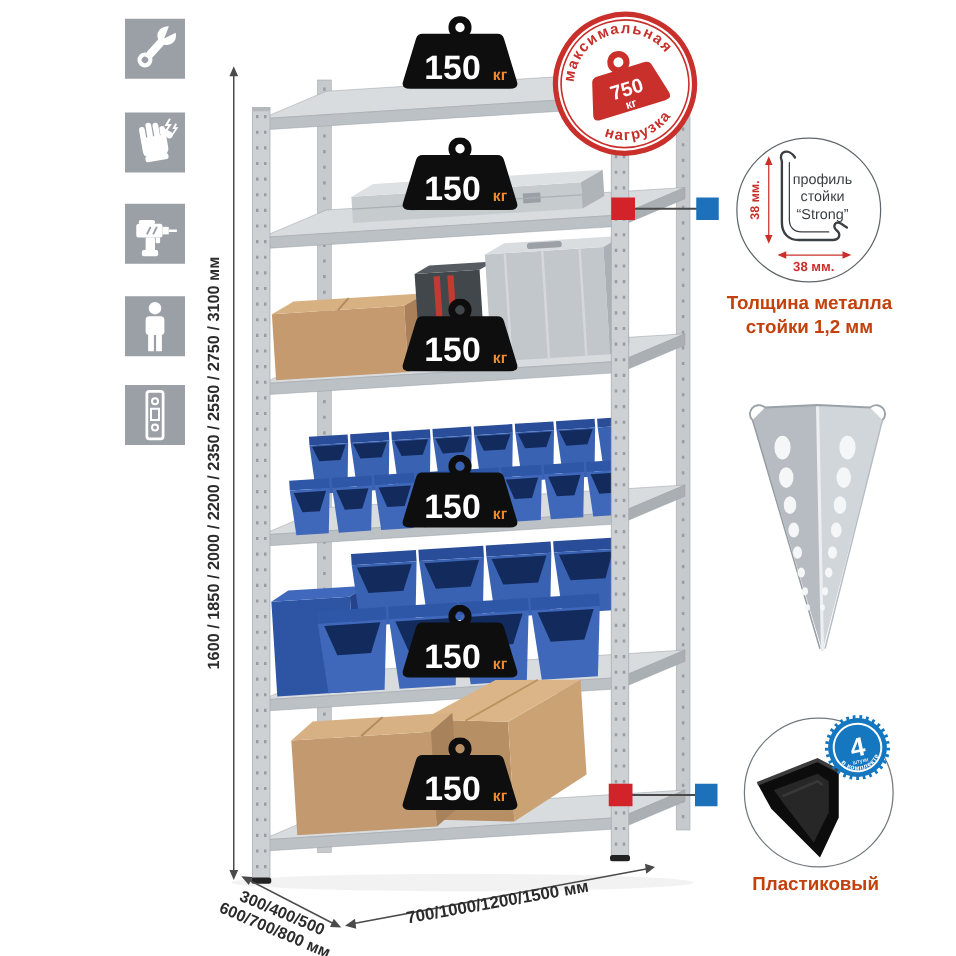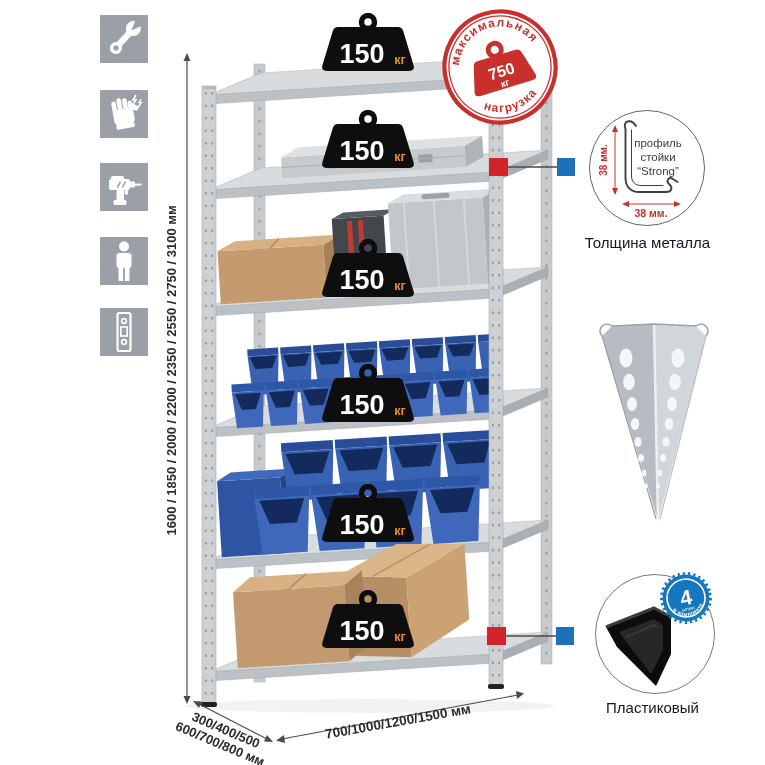--- a/index.html
+++ b/index.html
@@ -15,21 +15,21 @@
   .weight-badge .val{font-family:"Liberation Sans",sans-serif;font-size:27px;font-weight:bold;fill:#ffffff;text-anchor:middle;}
   .weight-badge .unit{font-family:"Liberation Sans",sans-serif;font-size:12.5px;font-weight:bold;fill:#ee8a2d;text-anchor:middle;}
   
   #stamp{position:absolute;left:441px;top:8px;width:118px;height:118px;transform:rotate(-17deg);z-index:8;}
   #stamp .arc{font-size:12px;font-weight:bold;fill:#c9302c;letter-spacing:1.2px;}
   
   .detail-circle{position:absolute;border-radius:50%;background:#fff;box-sizing:border-box;}
   #profile-circle{left:589px;top:110px;width:116px;height:116px;border:1.5px solid #61666b;}
   #foot-circle{left:595px;top:574px;width:120px;height:120px;border:1.3px solid #73797e;}
   #foot-badge{position:absolute;left:660px;top:572px;width:52px;height:52px;transform:rotate(-12deg);z-index:9;}
-  .cap{position:absolute;text-align:center;font-weight:400;font-size:15px;color:#0f172a;line-height:19px;z-index:4;}
+  .cap{position:absolute;text-align:center;font-weight:700;font-size:15px;color:#c2410c;line-height:19px;z-index:4;}
   #cap-profile{left:565px;top:233px;width:165px;}
   #cap-foot{left:570px;top:698px;width:165px;}
   
   .dim{position:absolute;font-weight:700;font-size:13px;color:#2b2b2b;white-space:nowrap;text-align:center;z-index:4;}
   #dim-height{left:-9px;top:363px;width:360px;transform:rotate(-90deg);}
   #dim-depth{left:148px;top:722px;width:150px;transform:rotate(23deg);line-height:15px;}
   #dim-width{left:278px;top:714px;width:240px;transform:rotate(-10deg);font-size:13.5px;}
   svg{display:block;}
   #scene{position:absolute;left:0;top:0;z-index:2;}
 </style>
@@ -390,20 +390,21 @@
     </g>
     <g font-size="11.5" fill="#3a3f44" text-anchor="middle">
       <text x="68" y="36">профиль</text>
       <text x="68" y="50">стойки</text>
       <text x="68" y="64">“Strong”</text>
     </g>
   </svg>
 </div>
 <div id="cap-profile" class="cap">
   <div>Толщина металла</div>
+  <div>стойки 1,2 мм</div>
 </div>
 
 <svg class="abs" style="left:582px;top:306px;z-index:3" width="140" height="228" viewBox="0 0 140 228">
   <polygon points="20,30 30,20 72,18 76,215" fill="#b6bcc1"></polygon>
   <polygon points="72,18 114,20 124,30 76,215" fill="#d1d6da"></polygon>
   <line x1="72" y1="18" x2="76" y2="215" stroke="#eceff1" stroke-width="2.5"></line>
   <path d="M20,30 C14,24 22,14 30,20 L72,18 L114,20 C122,14 130,24 124,30" fill="none" stroke="#9aa1a7" stroke-width="1.5"></path>
   <line x1="20" y1="30" x2="74" y2="213" stroke="#969ca1" stroke-width="1.2"></line>
   <line x1="124" y1="30" x2="78" y2="213" stroke="#b7bdc2" stroke-width="1.2"></line>
   <g fill="#f4f6f7">

